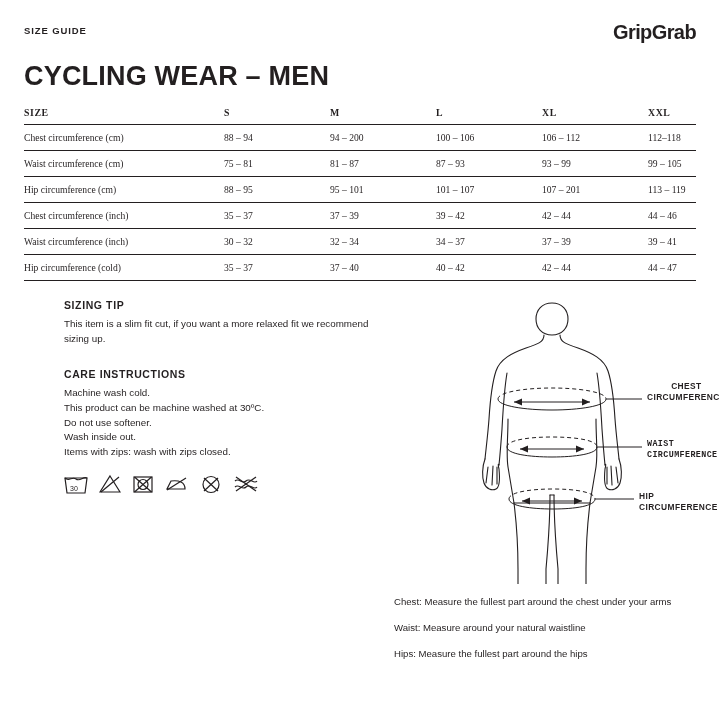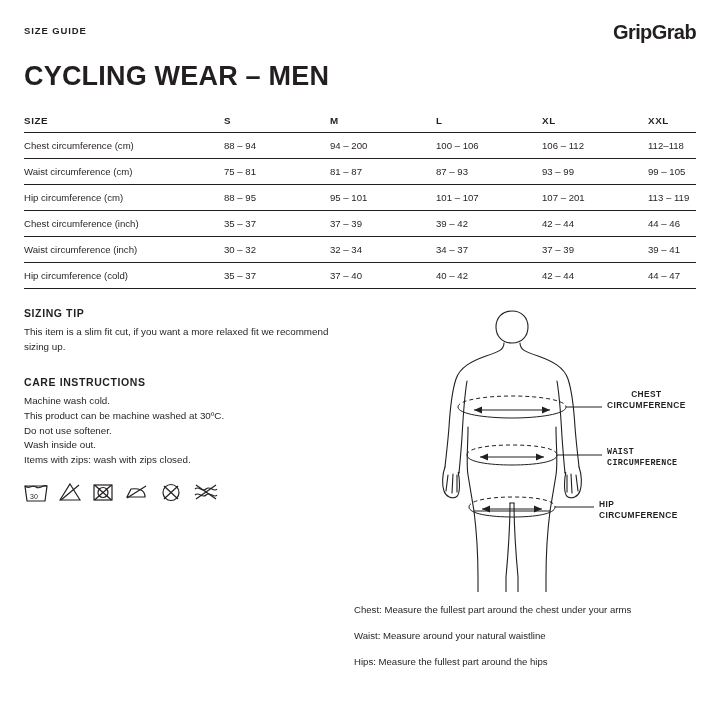--- a/index.html
+++ b/index.html
@@ -48,22 +48,23 @@
     font-size: 27px;
     font-weight: 700;
     letter-spacing: 0.2px;
     text-transform: uppercase;
     color: #231f20;
   }
   
   table.size-table {
     width: 100%;
     border-collapse: collapse;
-    margin-top: 16px;
+    margin-top: 8px;
     font-size: 9.6px;
+    font-family: Liberation Serif, serif;
   }
   table.size-table th,
   table.size-table td {
     text-align: left;
     padding: 7px 0 7px 0;
     border-bottom: 1px solid #231f20;
     font-weight: 400;
     color: #231f20;
     white-space: nowrap;
   }
@@ -77,20 +78,21 @@
   table.size-table col.c0 { width: 200px; }
   table.size-table col.c1 { width: 106px; }
   table.size-table col.c2 { width: 106px; }
   table.size-table col.c3 { width: 106px; }
   table.size-table col.c4 { width: 106px; }
   table.size-table col.c5 { width: auto; }
   
   .lower {
     display: flex;
     margin-top: 18px;
+    margin-left: 40px;
   }
   .left-col {
     width: 330px;
     flex: 0 0 330px;
   }
   .right-col {
     flex: 1 1 auto;
     position: relative;
   }
   h2.section {

